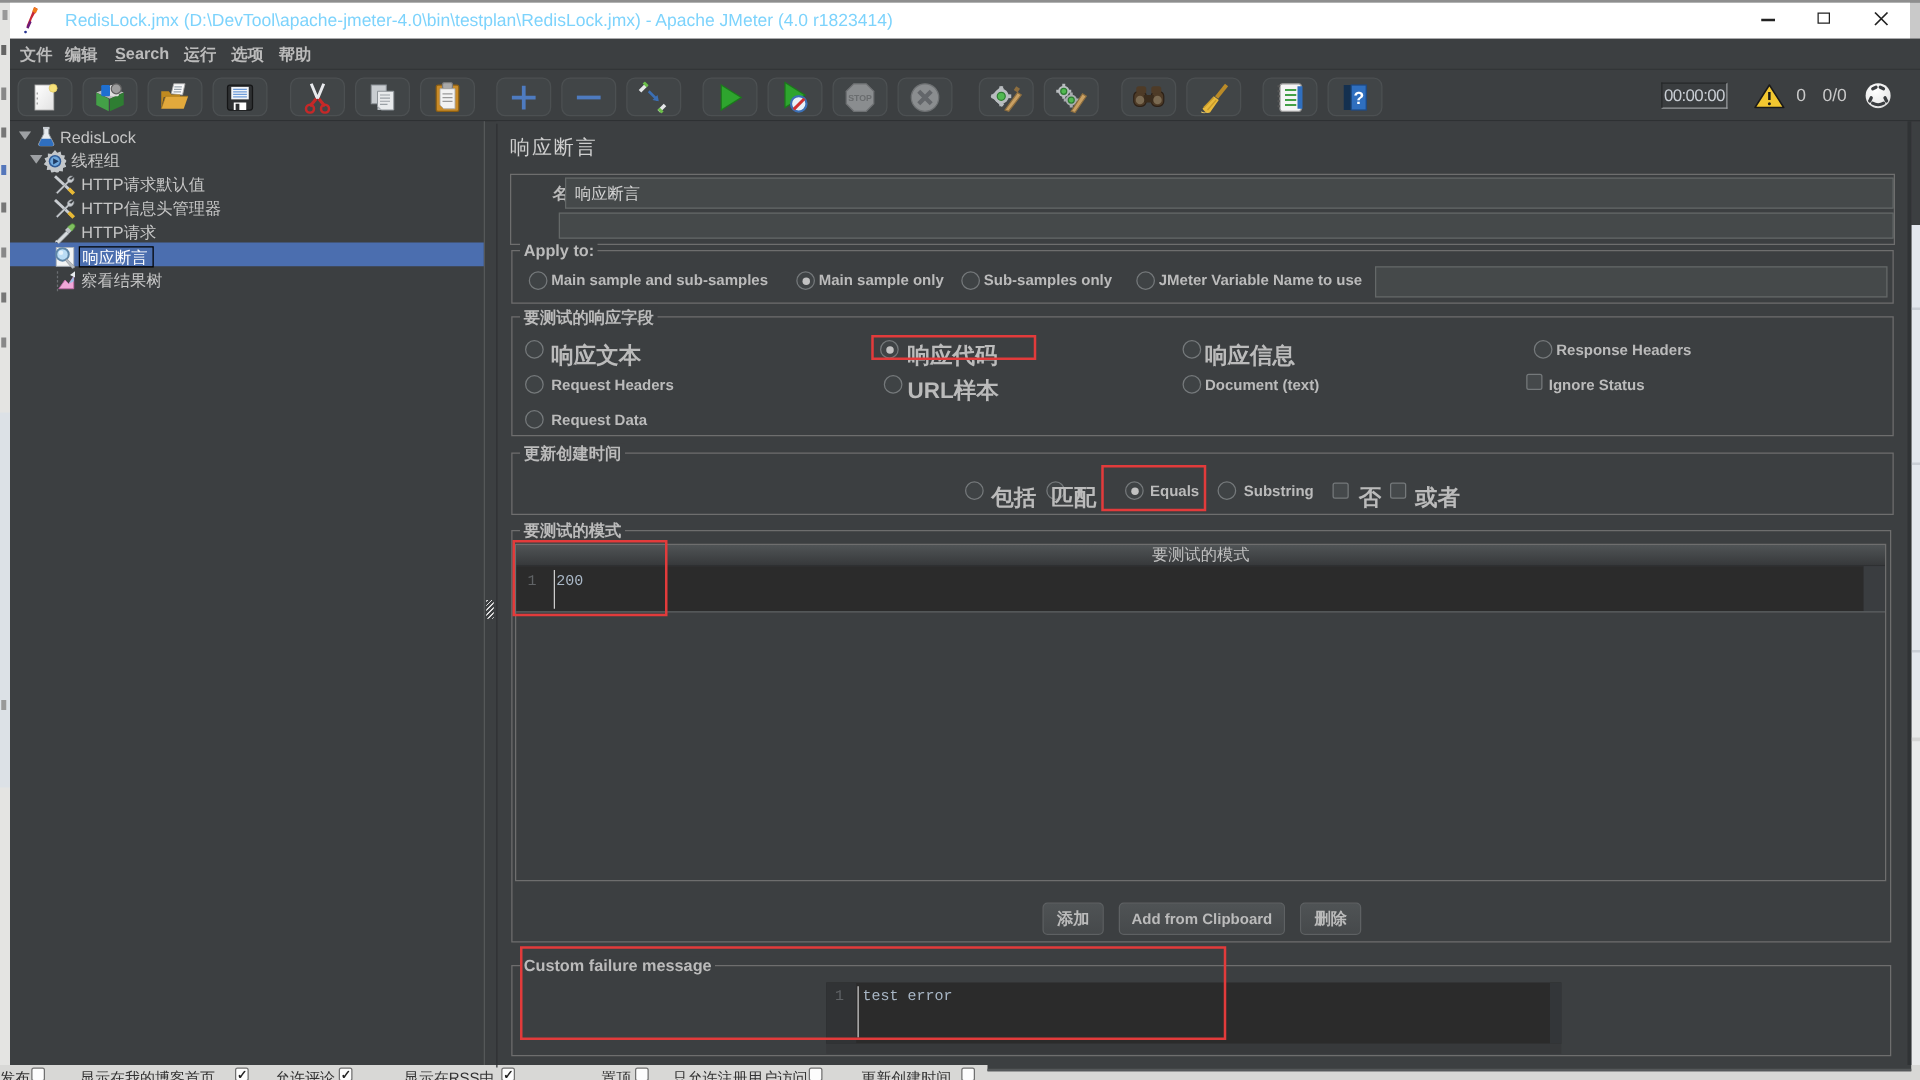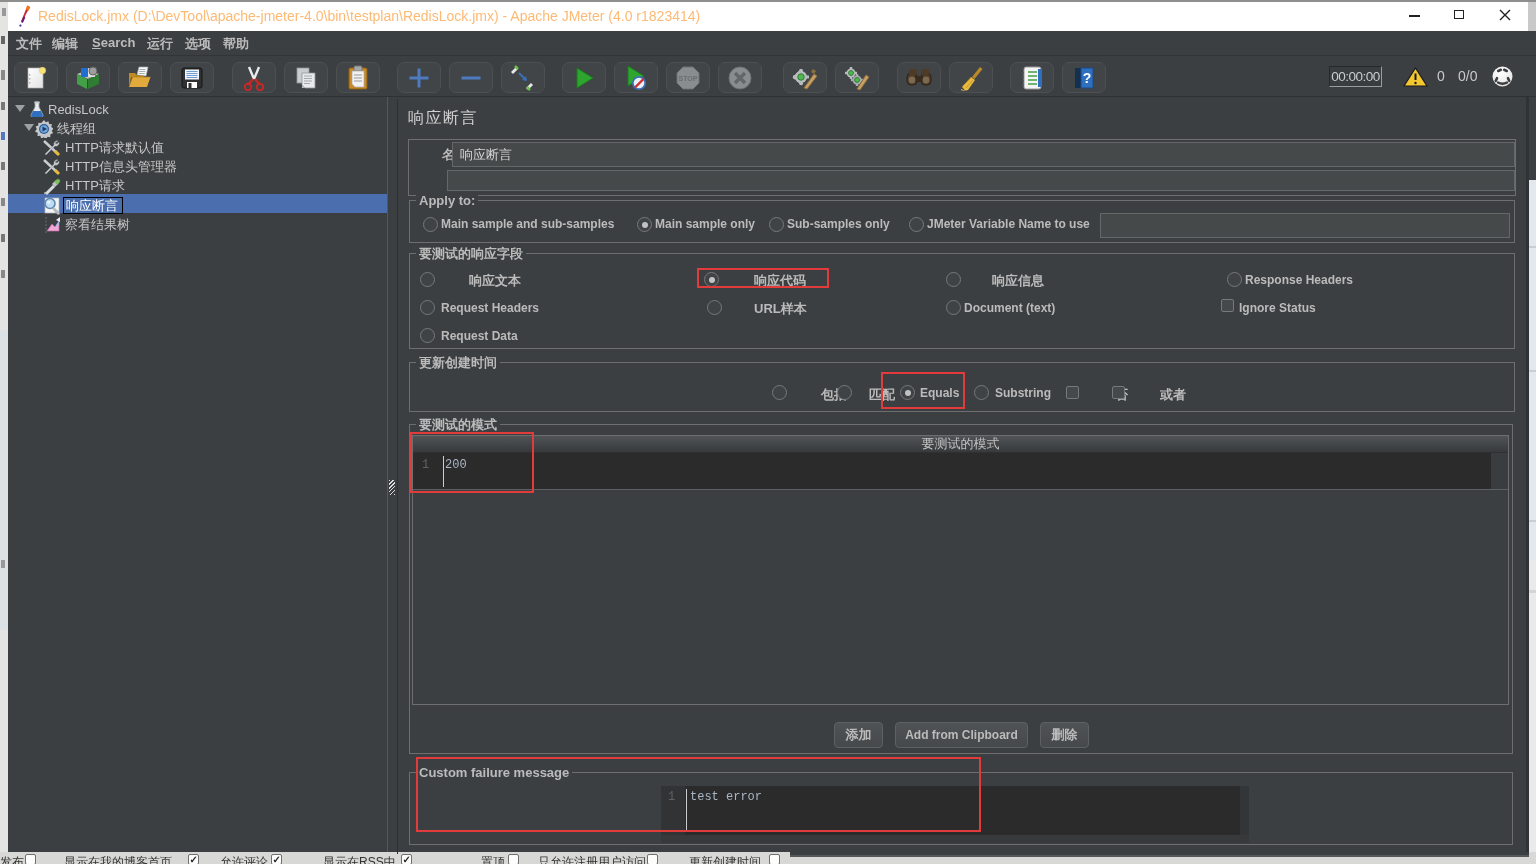--- a/index.html
+++ b/index.html
@@ -6,21 +6,21 @@
   html,body { width:1536px; height:864px; overflow:hidden; }
   body { font-family:"Liberation Sans", sans-serif; background:#3C3F41; position:relative; }
   .abs { position:absolute; }
   .lbl { color:#BBBBBB; font-size:13px; font-weight:bold; white-space:nowrap; }
   .grp { position:absolute; border:1px solid #6E6E6E; }
   .grplbl { position:absolute; top:-8px; left:6px; background:#3C3F41; padding:0 3px; color:#BBBBBB; font-size:13px; font-weight:bold; white-space:nowrap; line-height:15px;}
   .radio { position:absolute; width:15px; height:15px; border-radius:50%; background:#3F4345; border:1px solid #75797B; }
   .radio.sel::after { content:""; position:absolute; left:3.5px; top:3.5px; width:6px; height:6px; border-radius:50%; background:#C2C2C2; }
   .check { position:absolute; width:13px; height:13px; background:#45494B; border:1px solid #75797B; border-radius:2px; }
   .rlbl { position:absolute; color:#BBBBBB; font-size:12px; font-weight:bold; white-space:nowrap; }
-  .zh { font-size:13px;margin-left:28px; }
+  .zh { font-size:18px; }
   .redbox { position:absolute; border:2px solid #E23B3B; }
   .btn { position:absolute; height:26px; background:linear-gradient(#4F5355,#46494B); border:1px solid #5E6163; border-radius:4px; color:#BBBBBB; font-size:13px; font-weight:bold; text-align:center; line-height:24px; }
   .mono { font-family:"Liberation Mono", monospace; }
   .tbtn { position:absolute; width:44px; height:31px; top:6px; background:#414547; border:1px solid #4C5052; border-radius:7px; }
   .tbtn svg { position:absolute; left:50%; top:50%; transform:translate(-50%,-50%); }
   .trow { position:absolute; left:0; height:19px; color:#C6C6C6; font-size:13px; line-height:19px; white-space:nowrap; }
   .field { position:absolute; background:#45494A; border:1px solid #646868; }
   .bcb { position:absolute; width:11px; height:11px; background:#FDFDFD; border:1px solid #707070; border-radius:2px; }
   .bck::after { content:"✓"; position:absolute; left:0.5px; top:-1px; font-size:10px; color:#222; font-weight:bold; }
 </style>
@@ -51,21 +51,21 @@
 <div class="abs" style="left:1529px;top:520px;width:7px;height:2px;background:#C9CED6;"></div>
 <div class="abs" style="left:1529px;top:590px;width:7px;height:3px;background:#D5D5D5;"></div>
 
 <div class="abs" style="left:8px;top:2px;width:1520px;height:29px;background:#FFFFFF;"></div>
 <svg class="abs" style="left:19px;top:5px;" width="12" height="22" viewBox="0 0 12 22">
   <path d="M8.5 0.5 L11 2 L6.5 10 L4 17 L2.2 16 Z" fill="#C62838"></path>
   <path d="M8.2 0.5 L11.3 2.2 L9.6 5.8 L6.8 4.2 Z" fill="#EF7A1A"></path>
   <path d="M4.6 11.5 L6.3 12.5 L3.8 18 L2 17 Z" fill="#6A1B7A"></path>
   <circle cx="1.4" cy="20.6" r="1.1" fill="#283593"></circle>
 </svg>
-<div class="abs" style="left:38px;top:8px;color:#fdba74;font-size:14px;white-space:nowrap;">RedisLock.jmx (D:\DevTool\apache-jmeter-4.0\bin\testplan\RedisLock.jmx) - Apache JMeter (4.0 r1823414)</div>
+<div class="abs" style="left:52px;top:8px;color:#7dd3fc;font-size:14px;white-space:nowrap;">RedisLock.jmx (D:\DevTool\apache-jmeter-4.0\bin\testplan\RedisLock.jmx) - Apache JMeter (4.0 r1823414)</div>
 
 <div class="abs" style="left:1409px;top:15px;width:11px;height:1.6px;background:#222;"></div>
 <div class="abs" style="left:1454px;top:10px;width:10px;height:9px;border:1.5px solid #222;"></div>
 <svg class="abs" style="left:1499px;top:9px;" width="12" height="12" viewBox="0 0 12 12">
     <path d="M1 1 L11 11 M11 1 L1 11" stroke="#222" stroke-width="1.4"></path>
   </svg>
 
 <div class="abs" style="left:8px;top:31px;width:1528px;height:25px;background:#3C3F41;border-bottom:1px solid #323537;"></div>
 <div class="abs lbl" style="left:16px;top:35px;">文件</div>
 <div class="abs lbl" style="left:52px;top:35px;">编辑</div>

